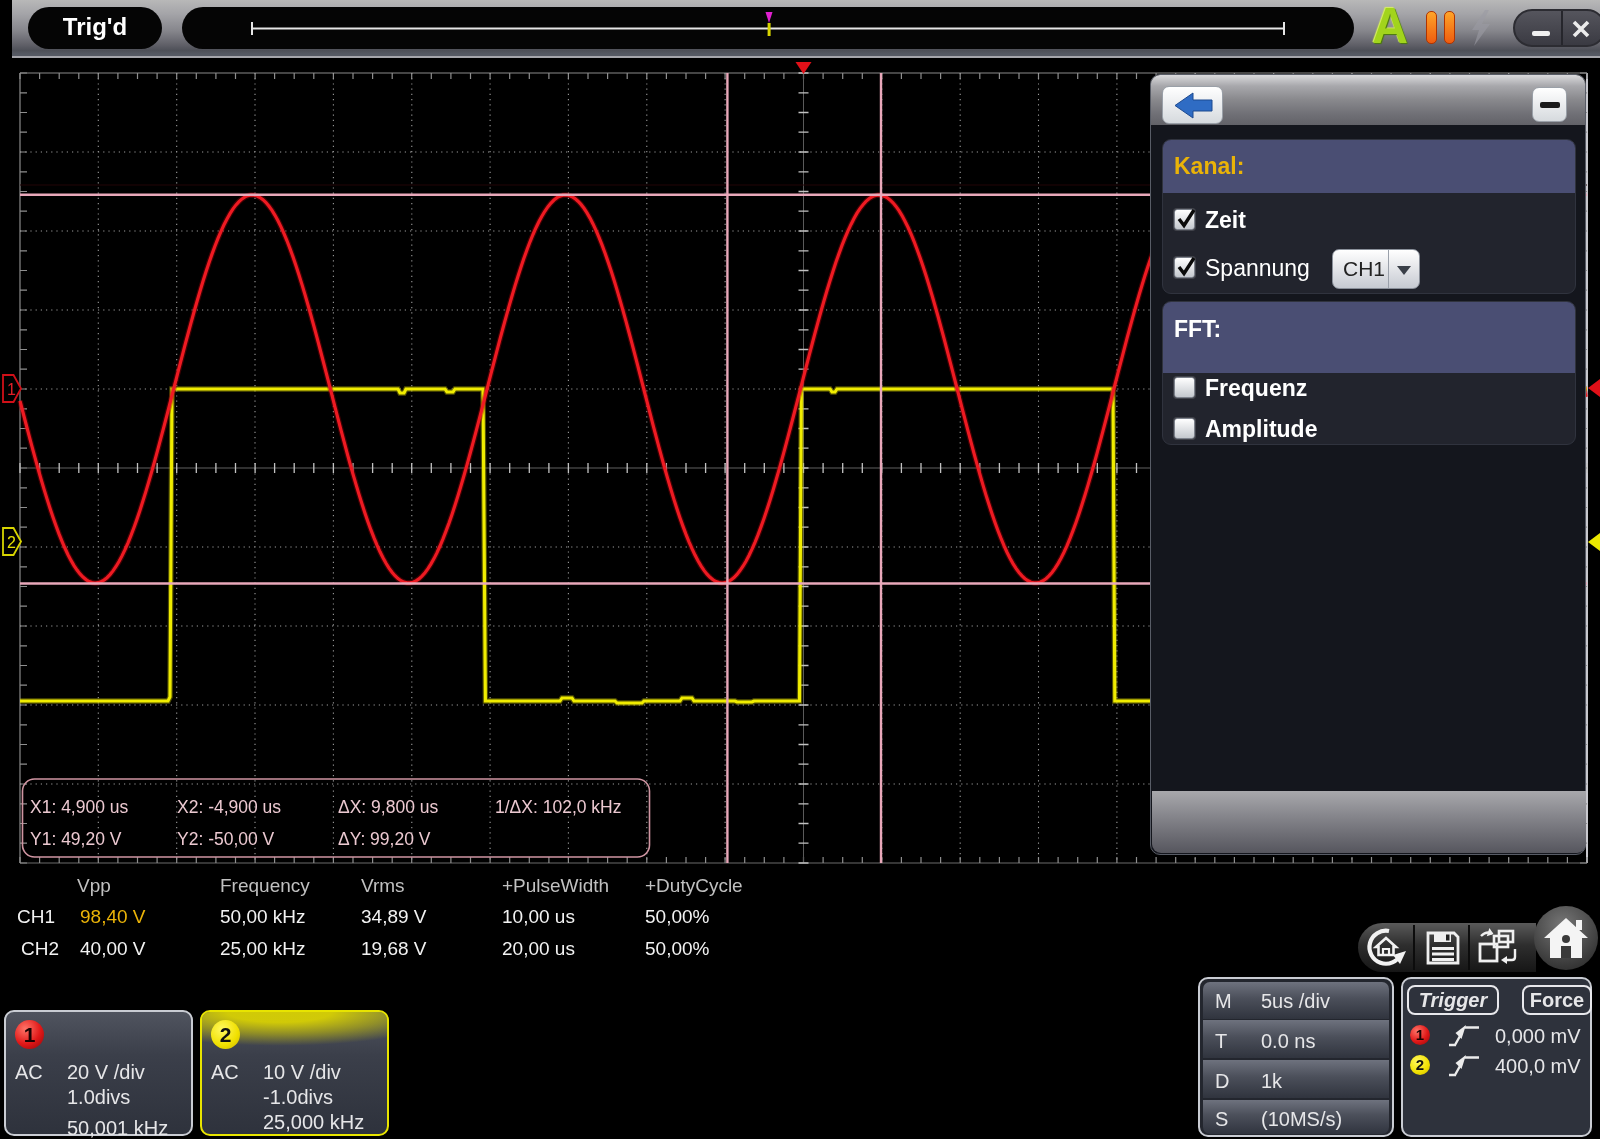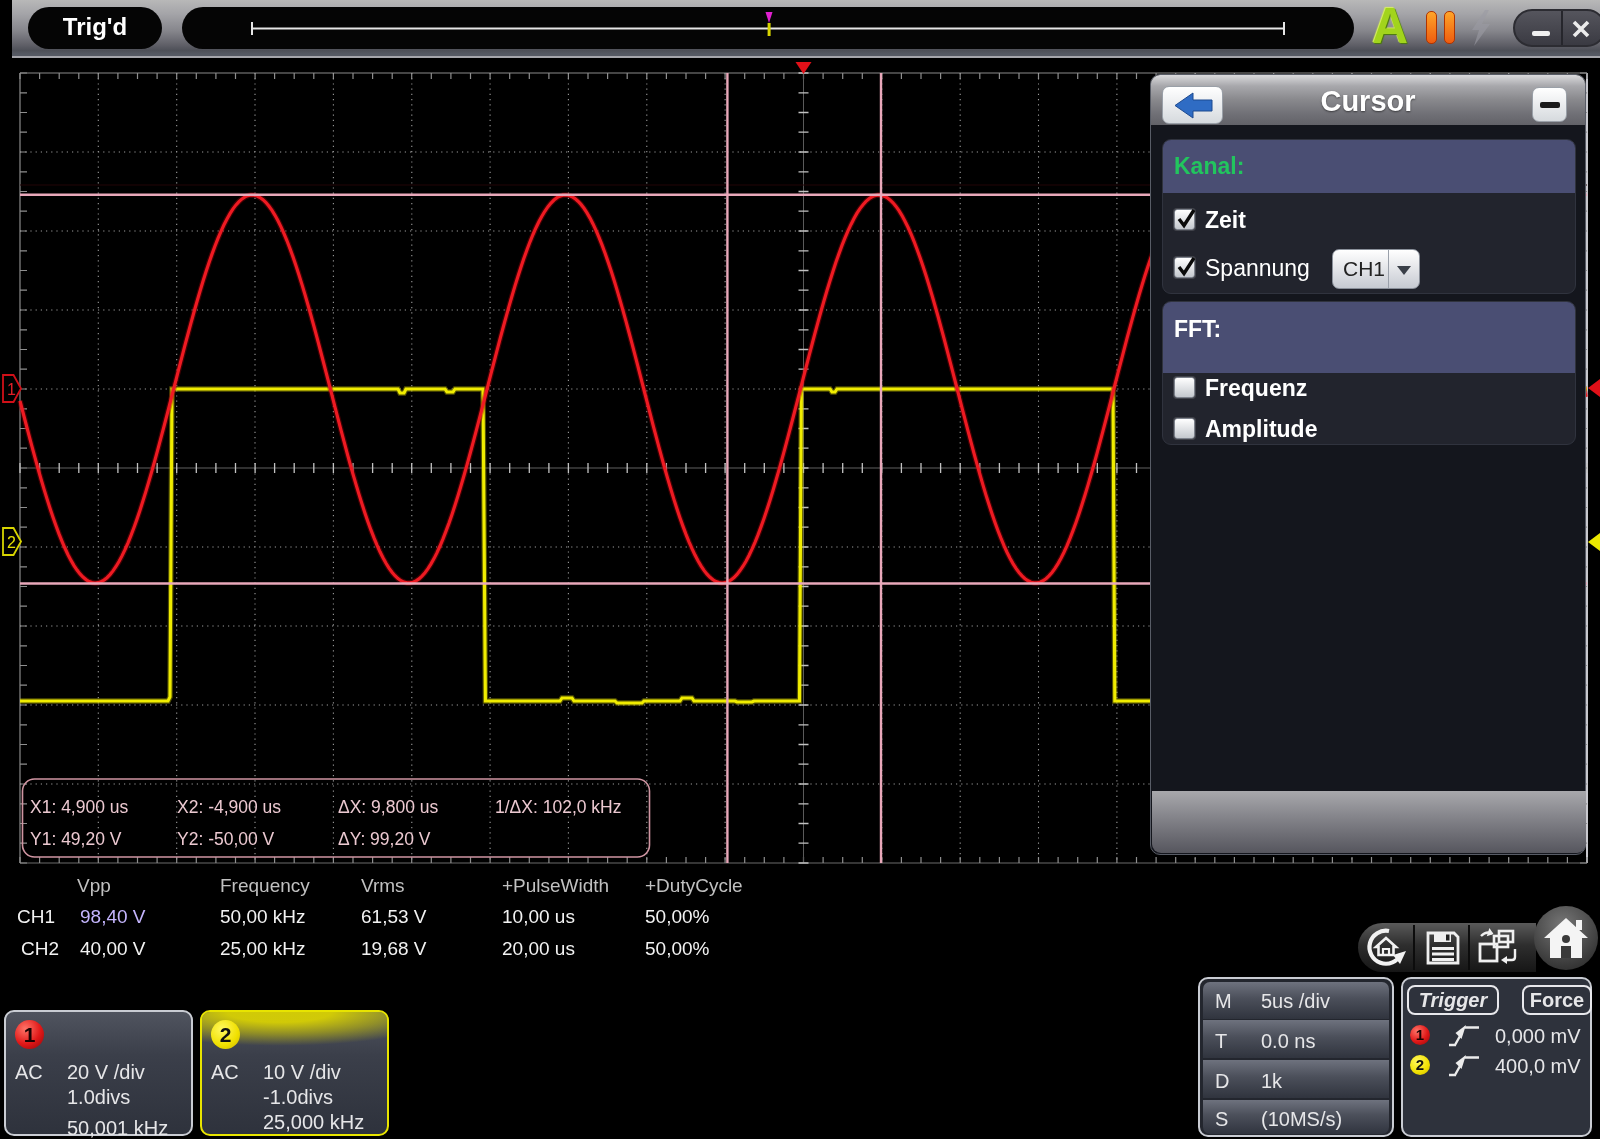--- a/index.html
+++ b/index.html
@@ -54,23 +54,23 @@
 <path d="M1600 533 L1588 542 L1600 551 Z" fill="#ece800"></path>
 </svg>
 
 <div id="mtable">
 <div style="position:absolute;left:77px;top:875px;color:#c0c0c0;">Vpp</div>
 <div style="position:absolute;left:220px;top:875px;color:#c0c0c0;">Frequency</div>
 <div style="position:absolute;left:361px;top:875px;color:#c0c0c0;">Vrms</div>
 <div style="position:absolute;left:502px;top:875px;color:#c0c0c0;">+PulseWidth</div>
 <div style="position:absolute;left:645px;top:875px;color:#c0c0c0;">+DutyCycle</div>
 <div style="position:absolute;left:17px;top:906px;color:#f2f2f2;">CH1</div>
-<div style="position:absolute;left:80px;top:906px;color:#c4b5fd;">98,40 V</div>
+<div style="position:absolute;left:80px;top:906px;color:#eab308;">98,40 V</div>
 <div style="position:absolute;left:220px;top:906px;color:#f2f2f2;">50,00 kHz</div>
-<div style="position:absolute;left:361px;top:906px;color:#f2f2f2;">61,53 V</div>
+<div style="position:absolute;left:361px;top:906px;color:#f2f2f2;">34,89 V</div>
 <div style="position:absolute;left:502px;top:906px;color:#f2f2f2;">10,00 us</div>
 <div style="position:absolute;left:645px;top:906px;color:#f2f2f2;">50,00%</div>
 <div style="position:absolute;left:21px;top:938px;color:#f2f2f2;">CH2</div>
 <div style="position:absolute;left:80px;top:938px;color:#f2f2f2;">40,00 V</div>
 <div style="position:absolute;left:220px;top:938px;color:#f2f2f2;">25,00 kHz</div>
 <div style="position:absolute;left:361px;top:938px;color:#f2f2f2;">19,68 V</div>
 <div style="position:absolute;left:502px;top:938px;color:#f2f2f2;">20,00 us</div>
 <div style="position:absolute;left:645px;top:938px;color:#f2f2f2;">50,00%</div>
 </div>
 
@@ -99,29 +99,28 @@
     </svg>
 </div>
 
 <div class="abs" style="left:1150px;top:74px;width:436px;height:781px;background:#14161d;border:1px solid #585c66;border-radius:10px;">
   <div style="position:absolute;left:0;top:0;width:100%;height:50px;border-radius:9px 9px 0 0;background:linear-gradient(180deg,#dadadc 0%,#a8a8ac 22%,#8a8a8e 48%,#707076 78%,#626268 100%);">
     <div style="position:absolute;left:11px;top:11px;width:61px;height:38px;background:linear-gradient(180deg,#ffffff,#d6dade);border:1px solid #9aa0a8;border-radius:7px;">
       <svg width="61" height="38">
           <path d="M12 18.5 L30 6 V13 H49 V24 H30 V31 Z" fill="#2f6cc4" stroke="#1d4a90" stroke-width="1"></path>
         </svg>
     </div>
-    <div style="position:absolute;left:0;top:10px;width:100%;text-align:center;color:#ffffff;font-size:29px;font-weight:bold;text-shadow:0 1px 2px rgba(0,0,0,.5);">Cursor</div>
     <div style="position:absolute;left:381px;top:12px;width:35px;height:35px;background:linear-gradient(180deg,#ffffff,#d6dade);border:1px solid #9aa0a8;border-radius:7px;">
       <div style="position:absolute;left:7px;top:14px;width:20px;height:6px;background:#1a1a1a;border-radius:2px;"></div>
     </div>
   </div>
 
   <div style="position:absolute;left:11px;top:64px;width:414px;height:155px;background:#22242d;border:1px solid #30333e;border-radius:9px;">
     <div style="position:absolute;left:0;top:0;width:100%;height:53px;background:#4a4e73;border-radius:8px 8px 0 0;">
-      <div style="position:absolute;left:11px;top:13px;color:#22c55e;font-size:23px;font-weight:bold;">Kanal:</div>
+      <div style="position:absolute;left:11px;top:13px;color:#eab308;font-size:23px;font-weight:bold;">Kanal:</div>
     </div>
     <div style="position:absolute;left:11px;top:69px;width:21px;height:21px;background:linear-gradient(180deg,#ffffff,#c4c8ce);border:1px solid #7d828c;border-radius:3px;box-shadow:0 0 0 1px rgba(255,255,255,.15)">
         <svg width="26" height="26" style="position:absolute;left:-1px;top:-4px;overflow:visible">
           <path d="M5 13 L10 19.5 L20 4" stroke="#0a0a0a" stroke-width="3.4" fill="none"></path>
         </svg>
       </div>
     <div style="position:absolute;left:42px;top:67px;color:#fff;font-size:23px;font-weight:bold;">Zeit</div>
     <div style="position:absolute;left:11px;top:117px;width:21px;height:21px;background:linear-gradient(180deg,#ffffff,#c4c8ce);border:1px solid #7d828c;border-radius:3px;box-shadow:0 0 0 1px rgba(255,255,255,.15)">
         <svg width="26" height="26" style="position:absolute;left:-1px;top:-4px;overflow:visible">
           <path d="M5 13 L10 19.5 L20 4" stroke="#0a0a0a" stroke-width="3.4" fill="none"></path>

